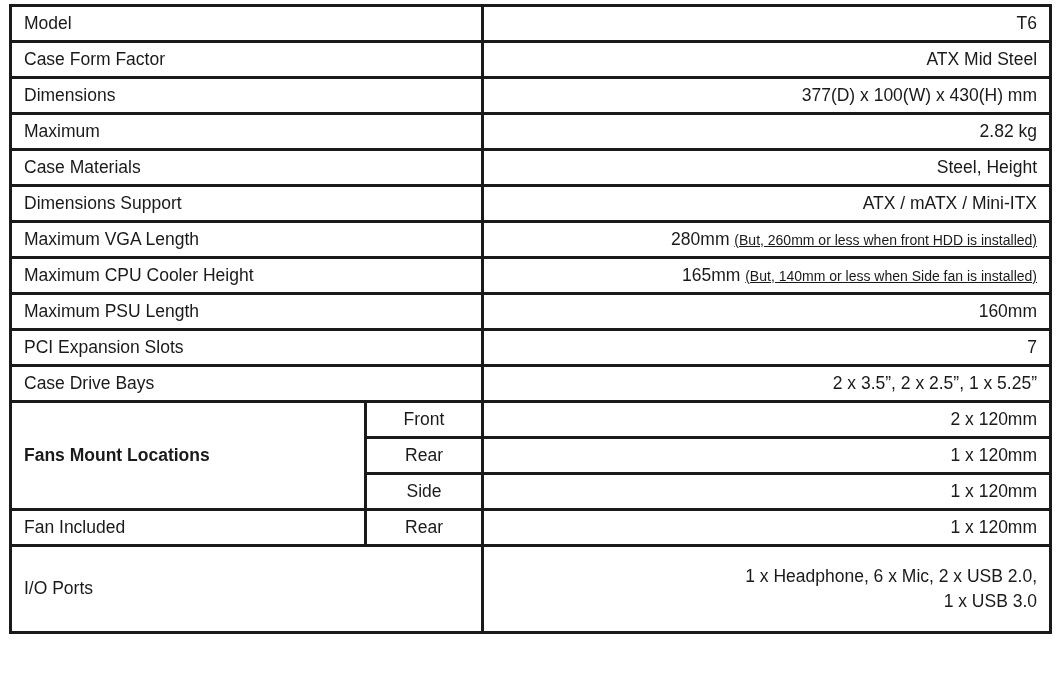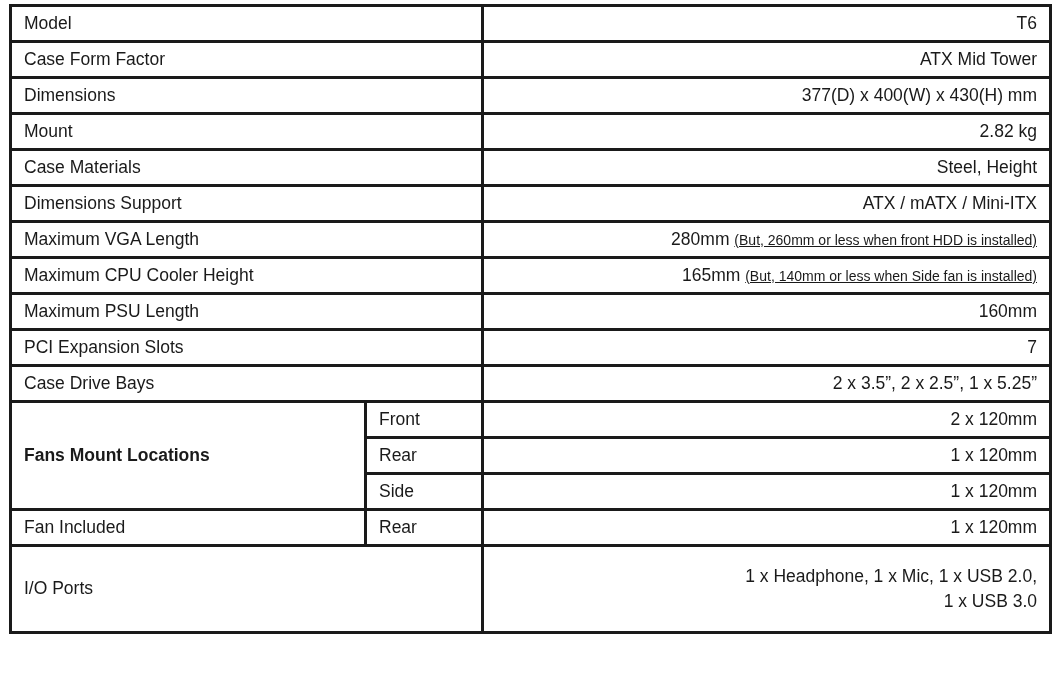--- a/index.html
+++ b/index.html
@@ -41,21 +41,21 @@
     overflow: hidden;
     white-space: nowrap;
   }
 
   
   col.c-label { width: 355px; }
   col.c-sub   { width: 117px; }
   col.c-value { width: 568px; }
 
   td.label { text-align: left; }
-  td.sub   { text-align: left; }
+  td.sub   { text-align: center; }
   td.value { text-align: right; }
 
   tr.r-std td { height: 33px; }
 
   
   td.tall-label { vertical-align: middle; font-weight: bold; }
 
   
   td.value.multiline {
     white-space: normal;
@@ -85,30 +85,30 @@
     </colgroup>
     <tbody>
 
       <tr class="r-std">
         <td class="label" colspan="2">Model</td>
         <td class="value">T6</td>
       </tr>
 
       <tr class="r-std">
         <td class="label" colspan="2">Case Form Factor</td>
-        <td class="value">ATX Mid Tower</td>
+        <td class="value">ATX Mid Steel</td>
       </tr>
 
       <tr class="r-std">
         <td class="label" colspan="2">Dimensions</td>
-        <td class="value">377(D) x 400(W) x 430(H) mm</td>
+        <td class="value">377(D) x 100(W) x 430(H) mm</td>
       </tr>
 
       <tr class="r-std">
-        <td class="label" colspan="2">Mount</td>
+        <td class="label" colspan="2">Maximum</td>
         <td class="value">2.82 kg</td>
       </tr>
 
       <tr class="r-std">
         <td class="label" colspan="2">Case Materials</td>
         <td class="value">Steel, Height</td>
       </tr>
 
       <tr class="r-std">
         <td class="label" colspan="2">Dimensions Support</td>
@@ -157,18 +157,18 @@
       </tr>
 
       <tr class="r-std">
         <td class="label">Fan Included</td>
         <td class="sub">Rear</td>
         <td class="value">1 x 120mm</td>
       </tr>
 
       <tr class="r-io">
         <td class="label" colspan="2">I/O Ports</td>
-        <td class="value multiline"><span>1 x Headphone, 1 x Mic, 1 x USB 2.0,</span><br><span>1 x USB 3.0</span></td>
+        <td class="value multiline"><span>1 x Headphone, 6 x Mic, 2 x USB 2.0,</span><br><span>1 x USB 3.0</span></td>
       </tr>
 
     </tbody>
   </table>
 </div>
 
 </body></html>

